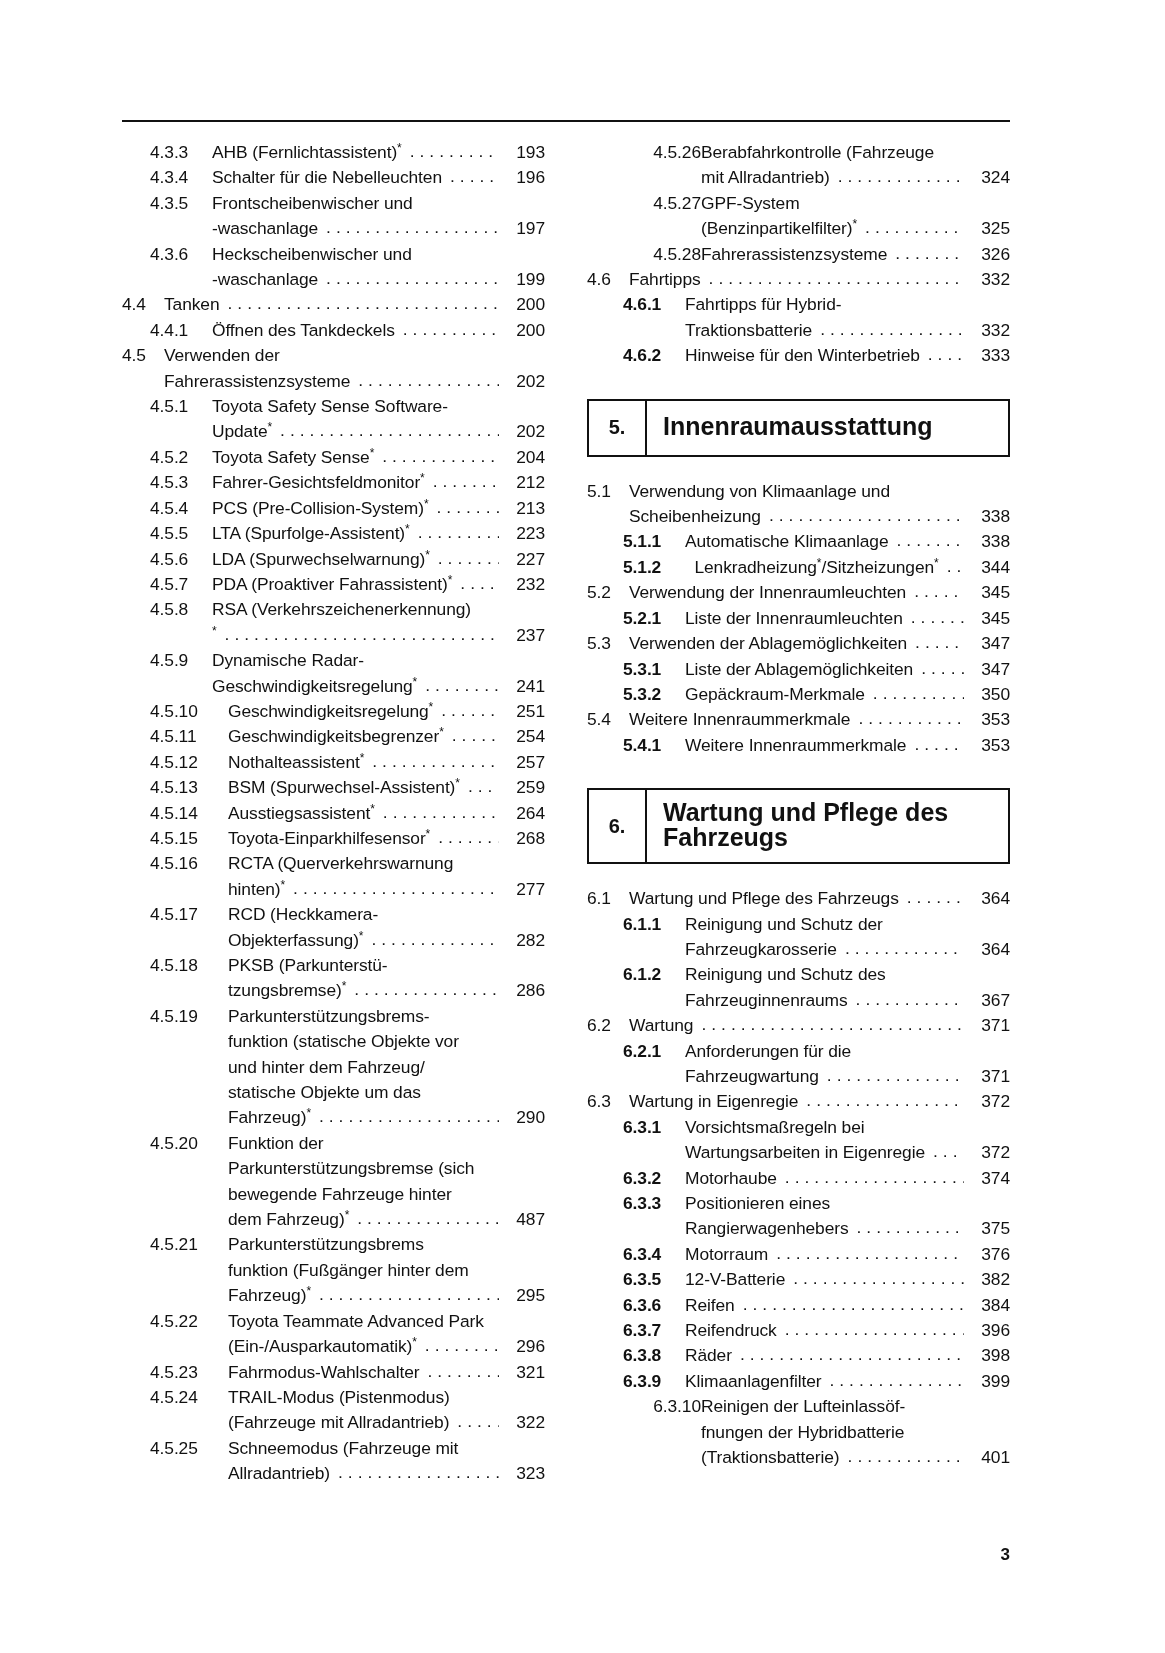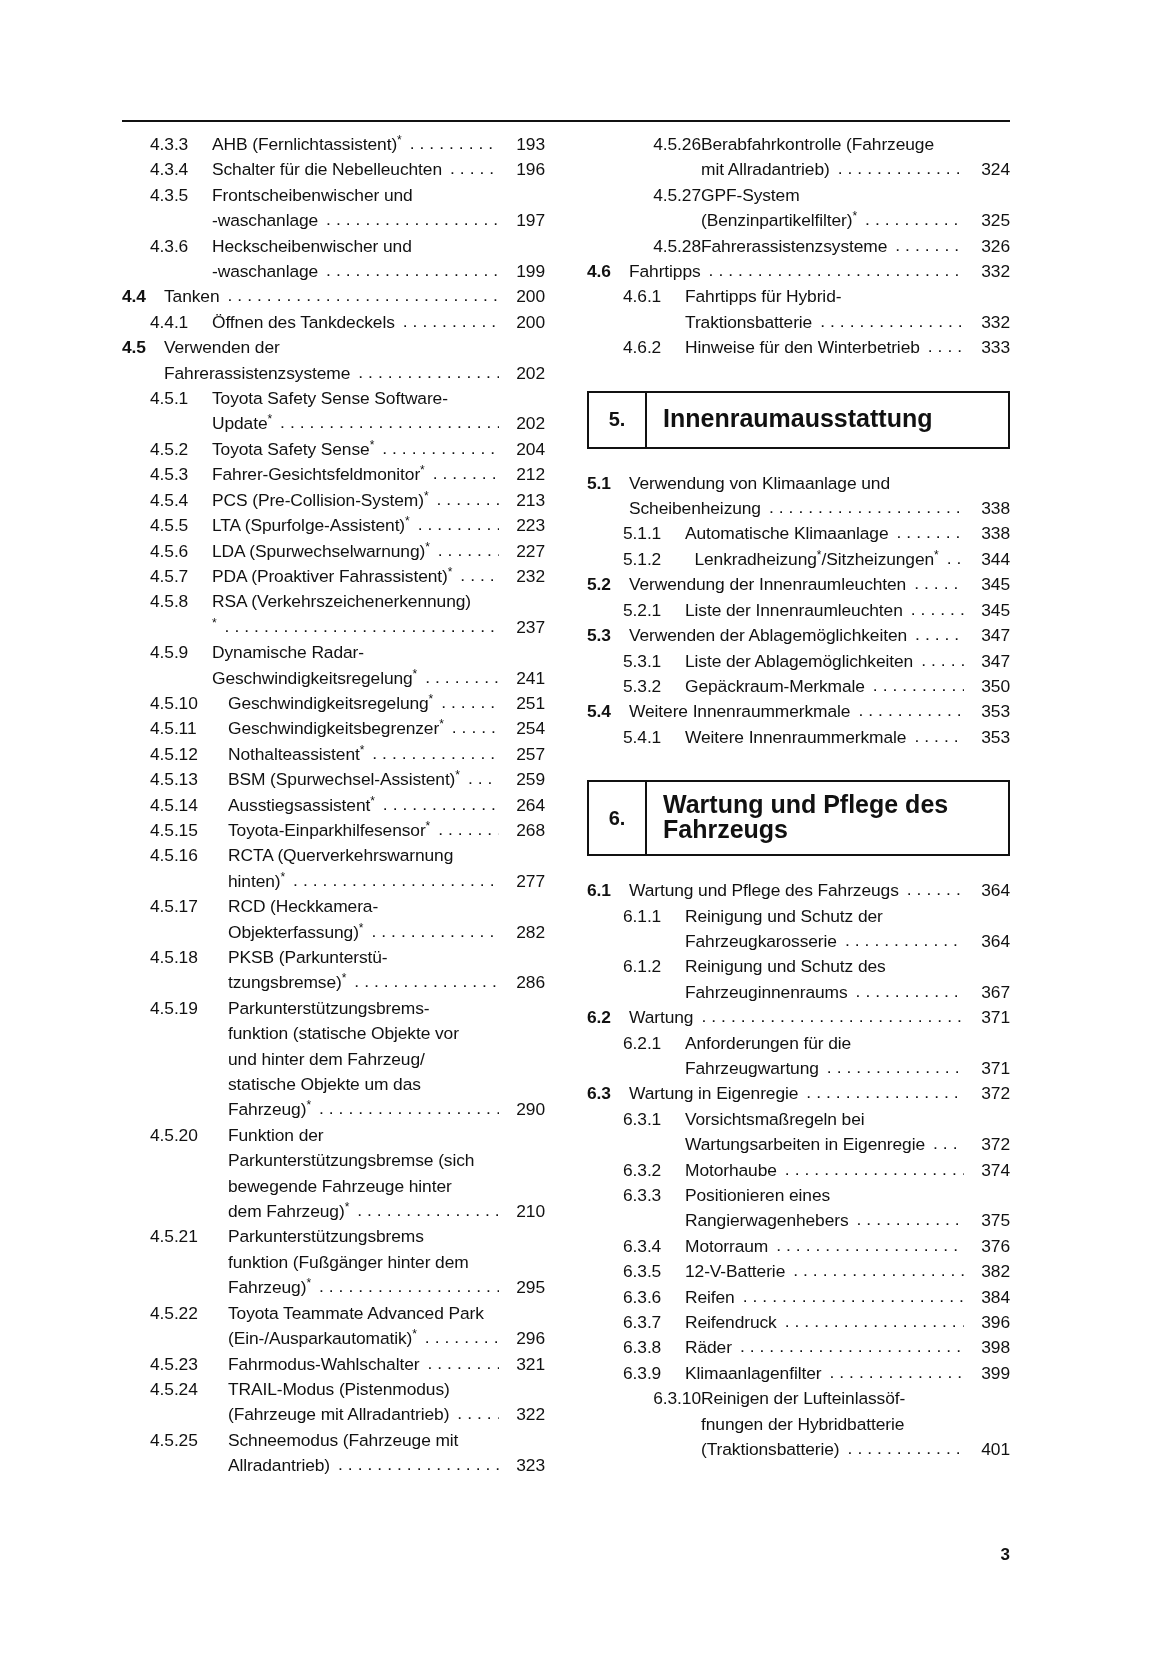--- a/index.html
+++ b/index.html
@@ -25,21 +25,21 @@
     position: absolute;
     left: 122px;
     top: 120px;
     width: 888px;
     height: 2px;
     background: #111111;
   }
   .columns {
     position: absolute;
     left: 122px;
-    top: 132px;
+    top: 140px;
     width: 888px;
     display: flex;
     gap: 42px;
   }
   .col {
     width: 423px;
   }
 
   
   .entry {
@@ -52,30 +52,30 @@
   .entry .num {
     flex: 0 0 auto;
     text-align: left;
     white-space: nowrap;
   }
   .entry .body {
     flex: 1 1 auto;
     min-width: 0;
   }
   
-  .lvl1 > .num { width: 42px; font-weight: bold; }
+  .lvl1 > .num { width: 42px; }
   .lvl1 { padding-left: 0px; }
   
   .lvl2 > .num { width: 62px; }
   .lvl2 { padding-left: 28px; }
   
   .lvl2w > .num { width: 78px; }
   .lvl2w { padding-left: 28px; }
   
-  .lvl2r > .num { width: 62px; }
+  .lvl2r > .num { width: 62px; font-weight: bold; }
   .lvl2r { padding-left: 36px; }
   .lvl2rw > .num { width: 78px; text-align: right; }
   .lvl2rw { padding-left: 36px; }
 
   
   .cont { display: block; }
 
   
   .leadline {
     display: flex;
@@ -429,21 +429,21 @@
         </div>
         <div class="entry lvl2w">
           <div class="num">4.5.20</div>
           <div class="body">
             <div class="cont plain">Funktion der</div>
             <div class="cont plain">Parkunterstützungsbremse (sich</div>
             <div class="cont plain">bewegende Fahrzeuge hinter</div>
             <div class="leadline">
               <span class="txt">dem Fahrzeug)<sup class="ast">*</sup></span>
               <span class="dots">............................................................</span>
-              <span class="pg">210</span>
+              <span class="pg">487</span>
             </div>
           </div>
         </div>
         <div class="entry lvl2w">
           <div class="num">4.5.21</div>
           <div class="body">
             <div class="cont plain">Parkunterstützungsbrems</div>
             <div class="cont plain">funktion (Fußgänger hinter dem</div>
             <div class="leadline">
               <span class="txt">Fahrzeug)<sup class="ast">*</sup></span>

